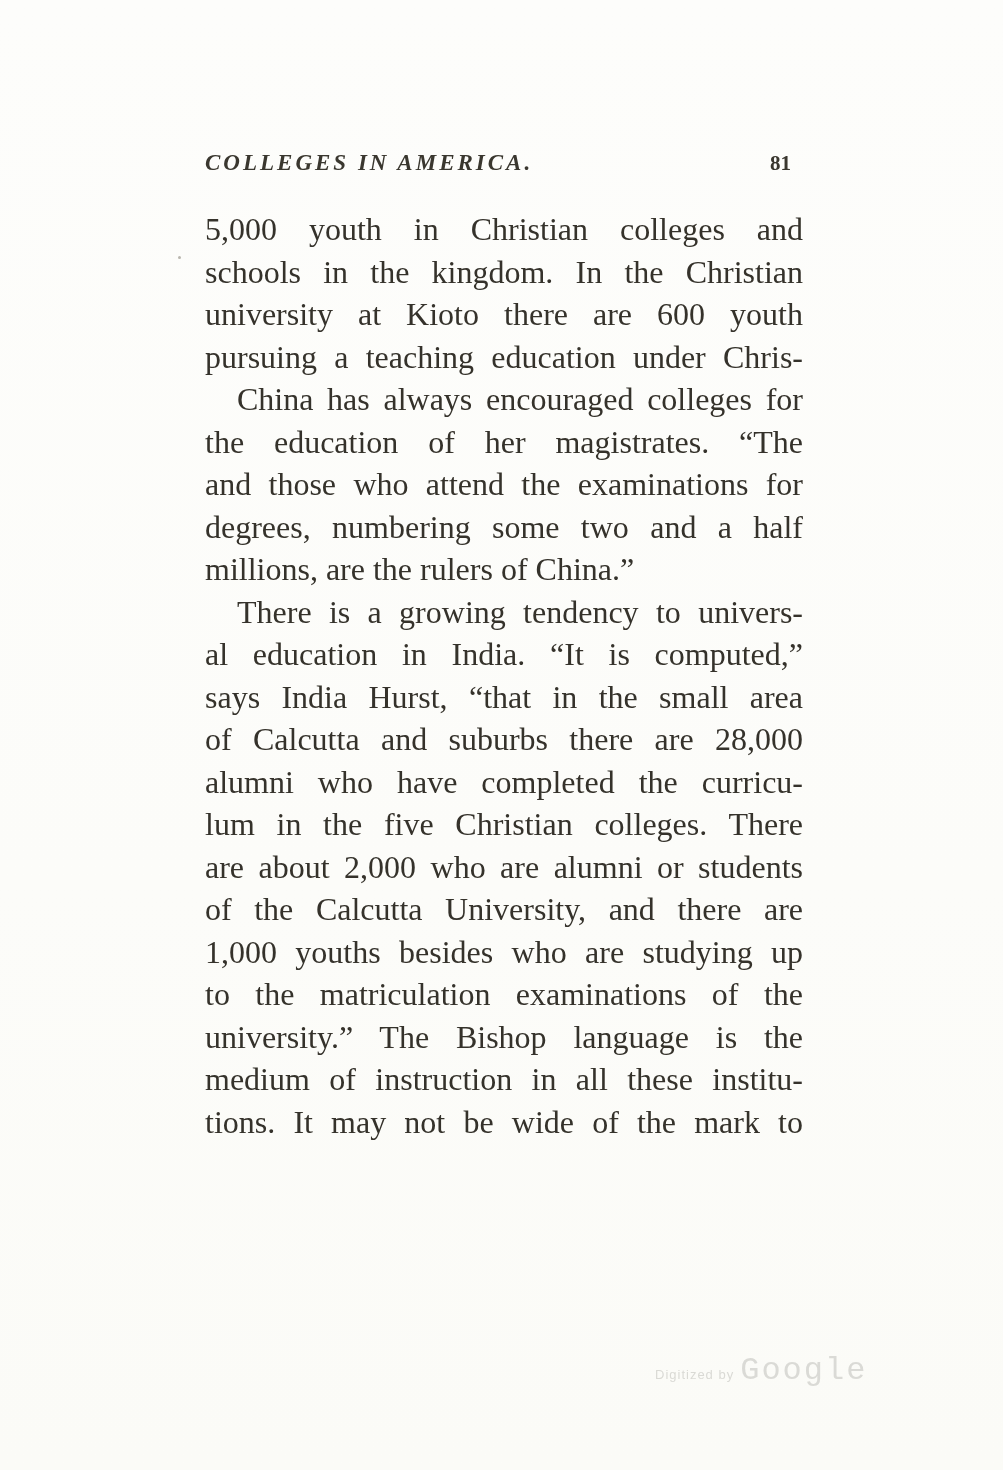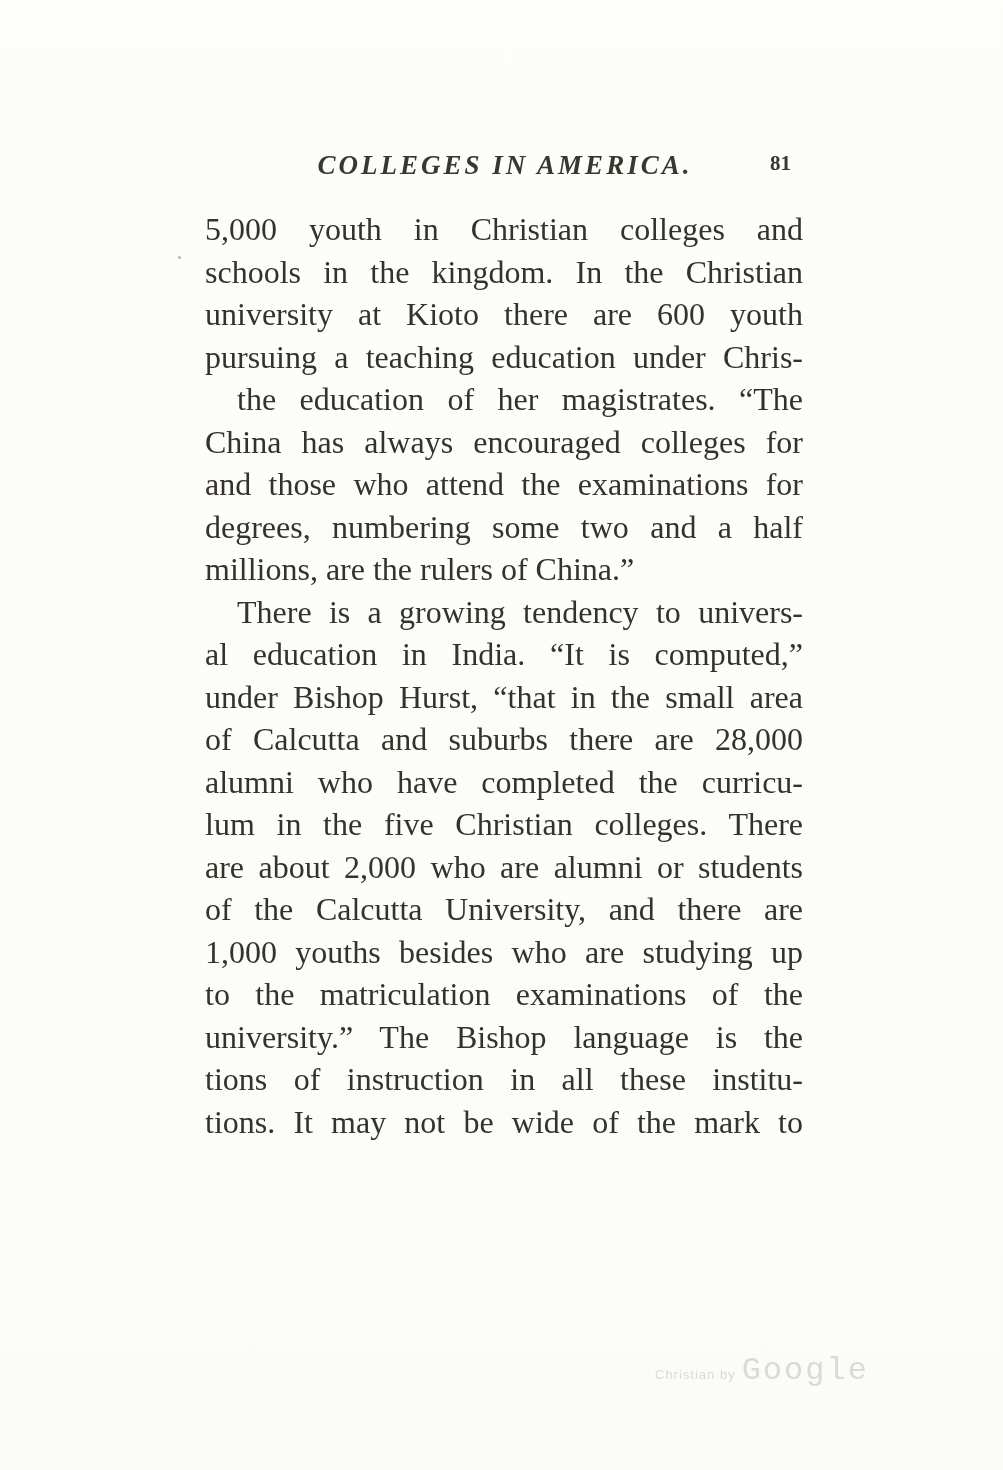--- a/index.html
+++ b/index.html
@@ -21,24 +21,23 @@
     background: linear-gradient(180deg, #fdfdfb 0%, #fcfcf9 60%, #fbfbf7 100%);
   }
   .running-header {
     position: absolute;
     top: 150px;
     left: 205px;
     width: 600px;
     height: 34px;
   }
   .running-title {
-    text-align: center;
     font-style: italic;
     font-weight: 600;
-    font-size: 27px;
+    font-size: 23px;
     letter-spacing: 3px;
     color: #3a372f;
   }
   .page-number {
     position: absolute;
     right: 14px;
     top: 1px;
     font-size: 21px;
     font-weight: 700;
     color: #3a372f;
@@ -110,42 +109,42 @@
   <div class="text-block">
 
     <div class="para">
       <div class="line">5,000 youth in Christian colleges and</div>
       <div class="line">schools in the kingdom.  In the Christian</div>
       <div class="line">university at Kioto there are 600 youth</div>
       <div class="line">pursuing a teaching education under Chris-</div>
     </div>
 
     <div class="para indent">
+      <div class="line">China has always encouraged colleges for</div>
       <div class="line">the education of her magistrates.  “The</div>
-      <div class="line">China has always encouraged colleges for</div>
       <div class="line">and those who attend the examinations for</div>
       <div class="line">degrees, numbering some two and a half</div>
       <div class="line last">millions, are the rulers of China.”</div>
     </div>
 
     <div class="para indent">
       <div class="line">There is a growing tendency to univers-</div>
       <div class="line">al education in India.  “It is computed,”</div>
-      <div class="line">under Bishop Hurst, “that in the small area</div>
+      <div class="line">says India Hurst, “that in the small area</div>
       <div class="line">of Calcutta and suburbs there are 28,000</div>
       <div class="line">alumni who have completed the curricu-</div>
       <div class="line">lum in the five Christian colleges.  There</div>
       <div class="line">are about 2,000 who are alumni or students</div>
       <div class="line">of the Calcutta University, and there are</div>
       <div class="line">1,000 youths besides who are studying up</div>
       <div class="line">to the matriculation examinations of the</div>
       <div class="line">university.”  The Bishop language is the</div>
-      <div class="line">tions of instruction in all these institu-</div>
+      <div class="line">medium of instruction in all these institu-</div>
       <div class="line">tions.  It may not be wide of the mark to</div>
     </div>
 
   </div>
 
   <div class="watermark">
-    <span class="wm-prefix">Christian by</span><span class="wm-brand">Google</span>
+    <span class="wm-prefix">Digitized by</span><span class="wm-brand">Google</span>
   </div>
 
 </div>
 
 </body></html>

